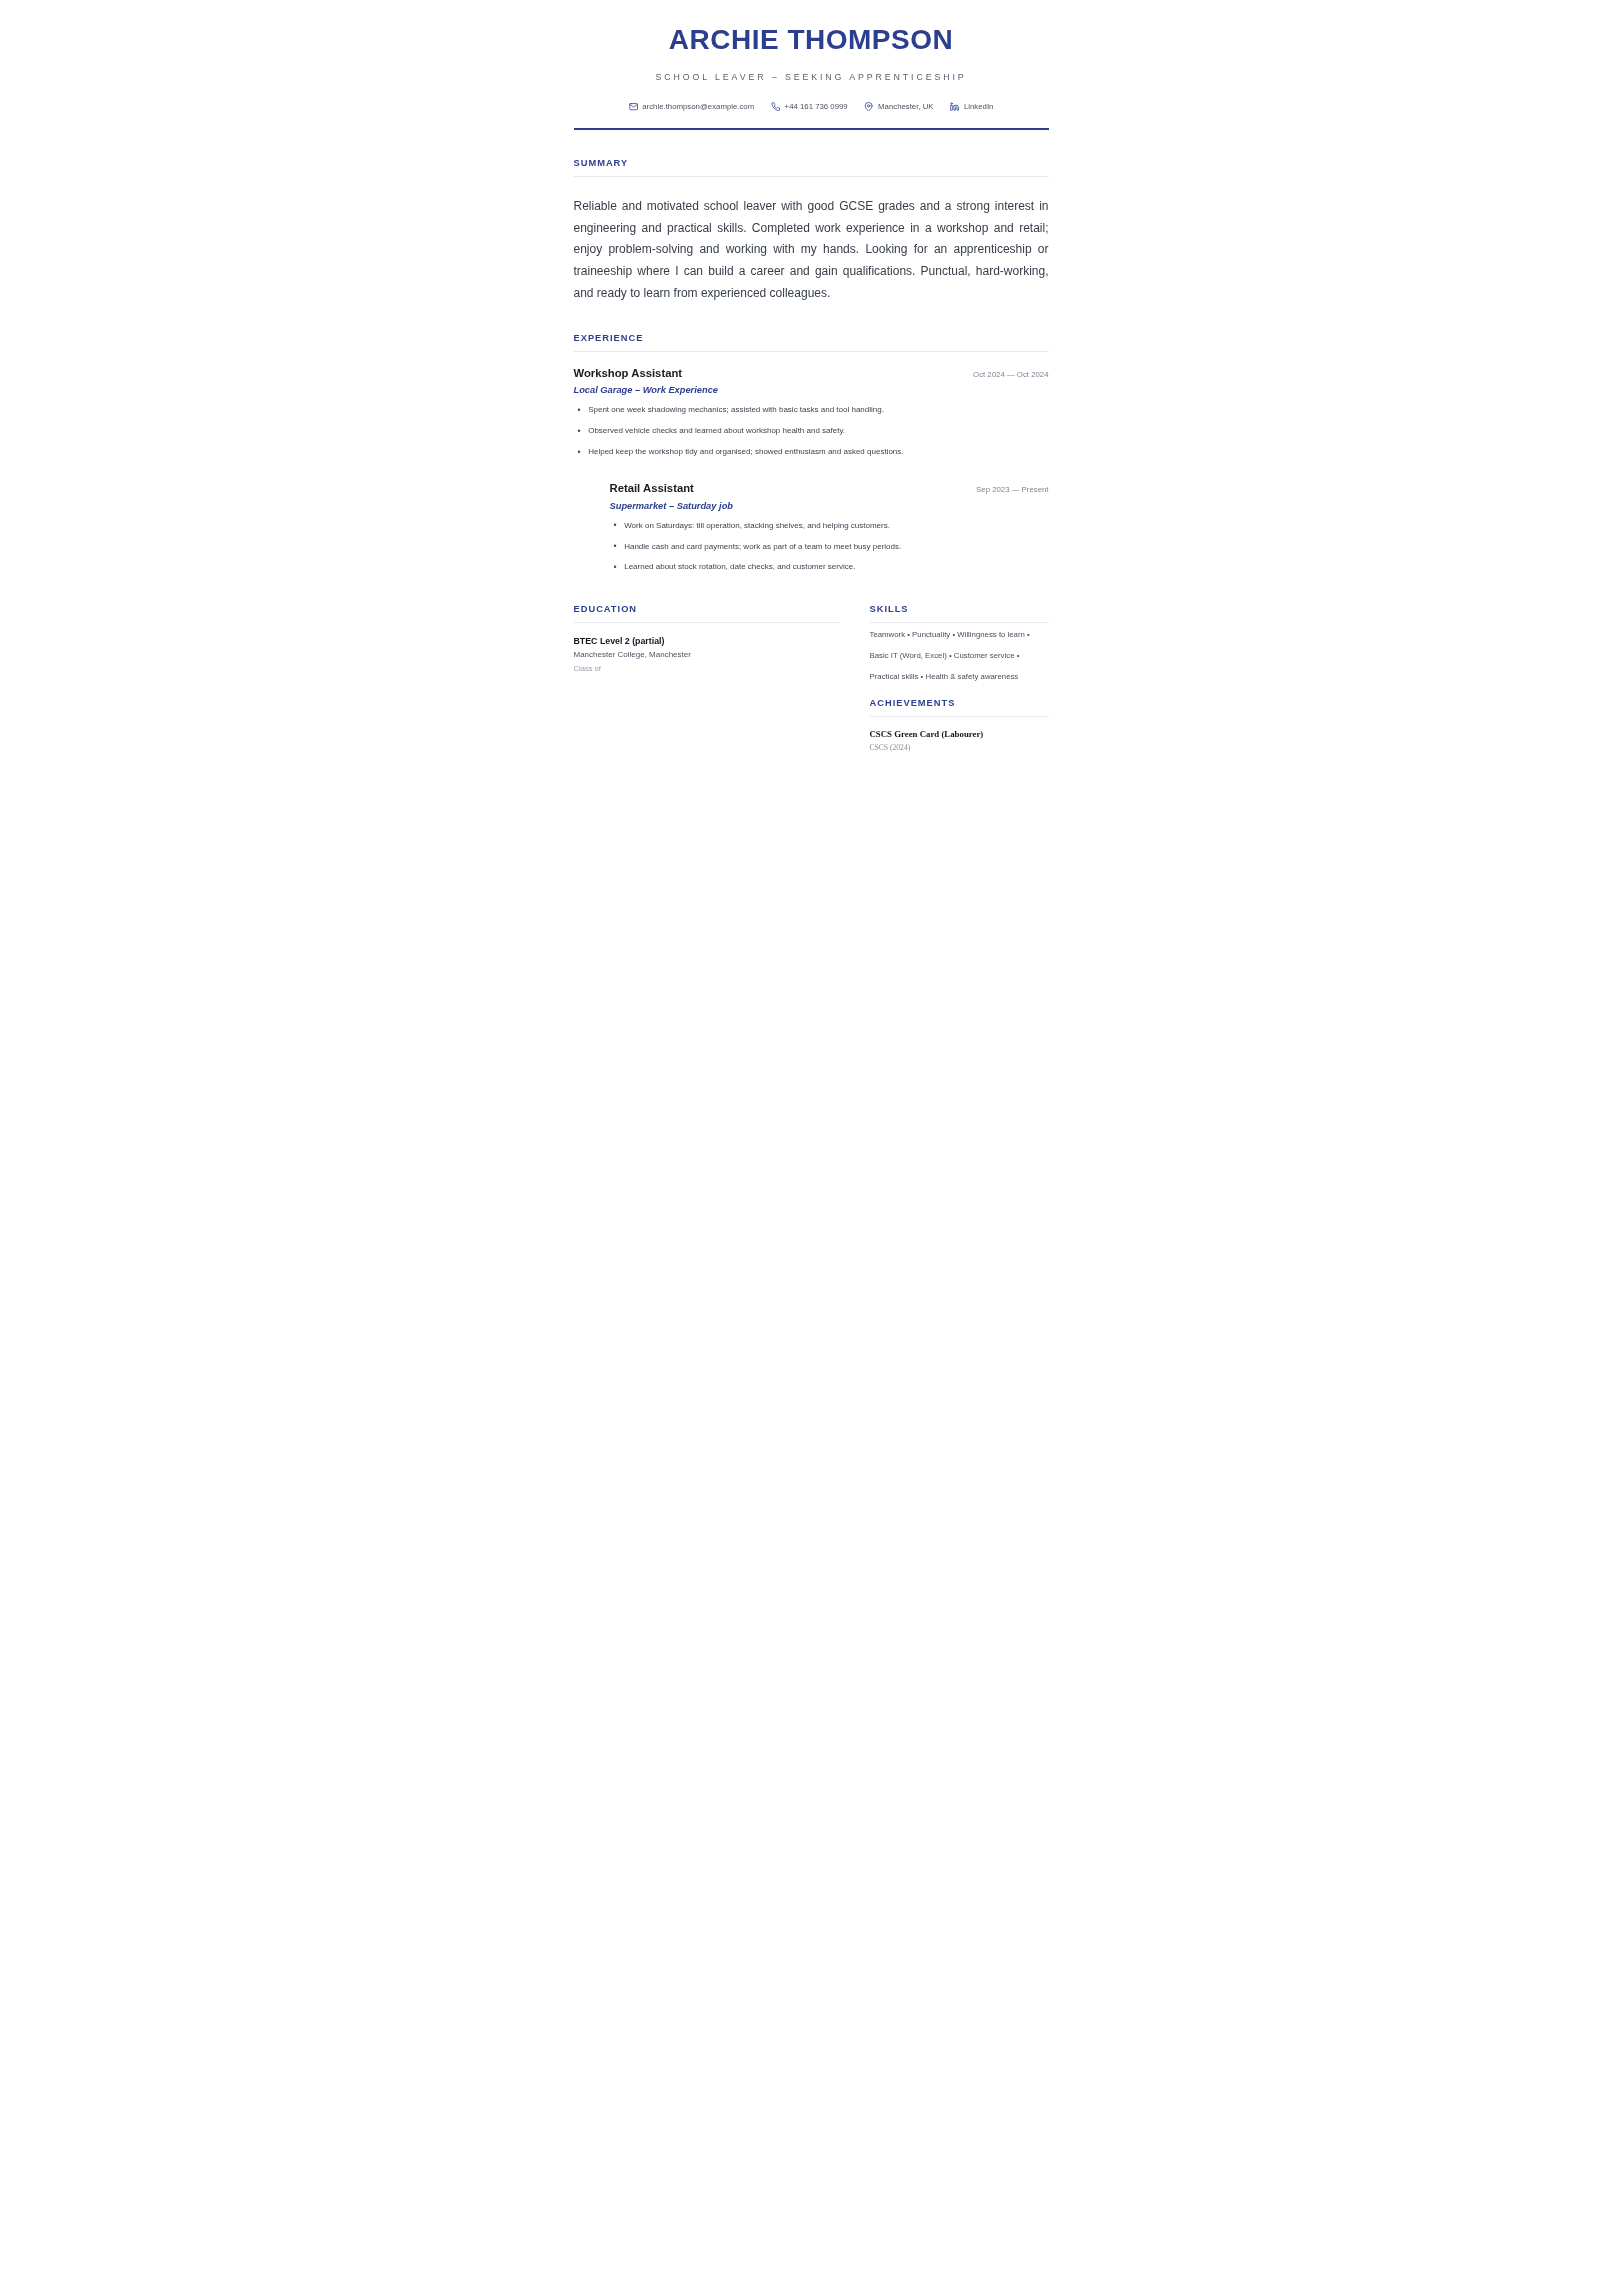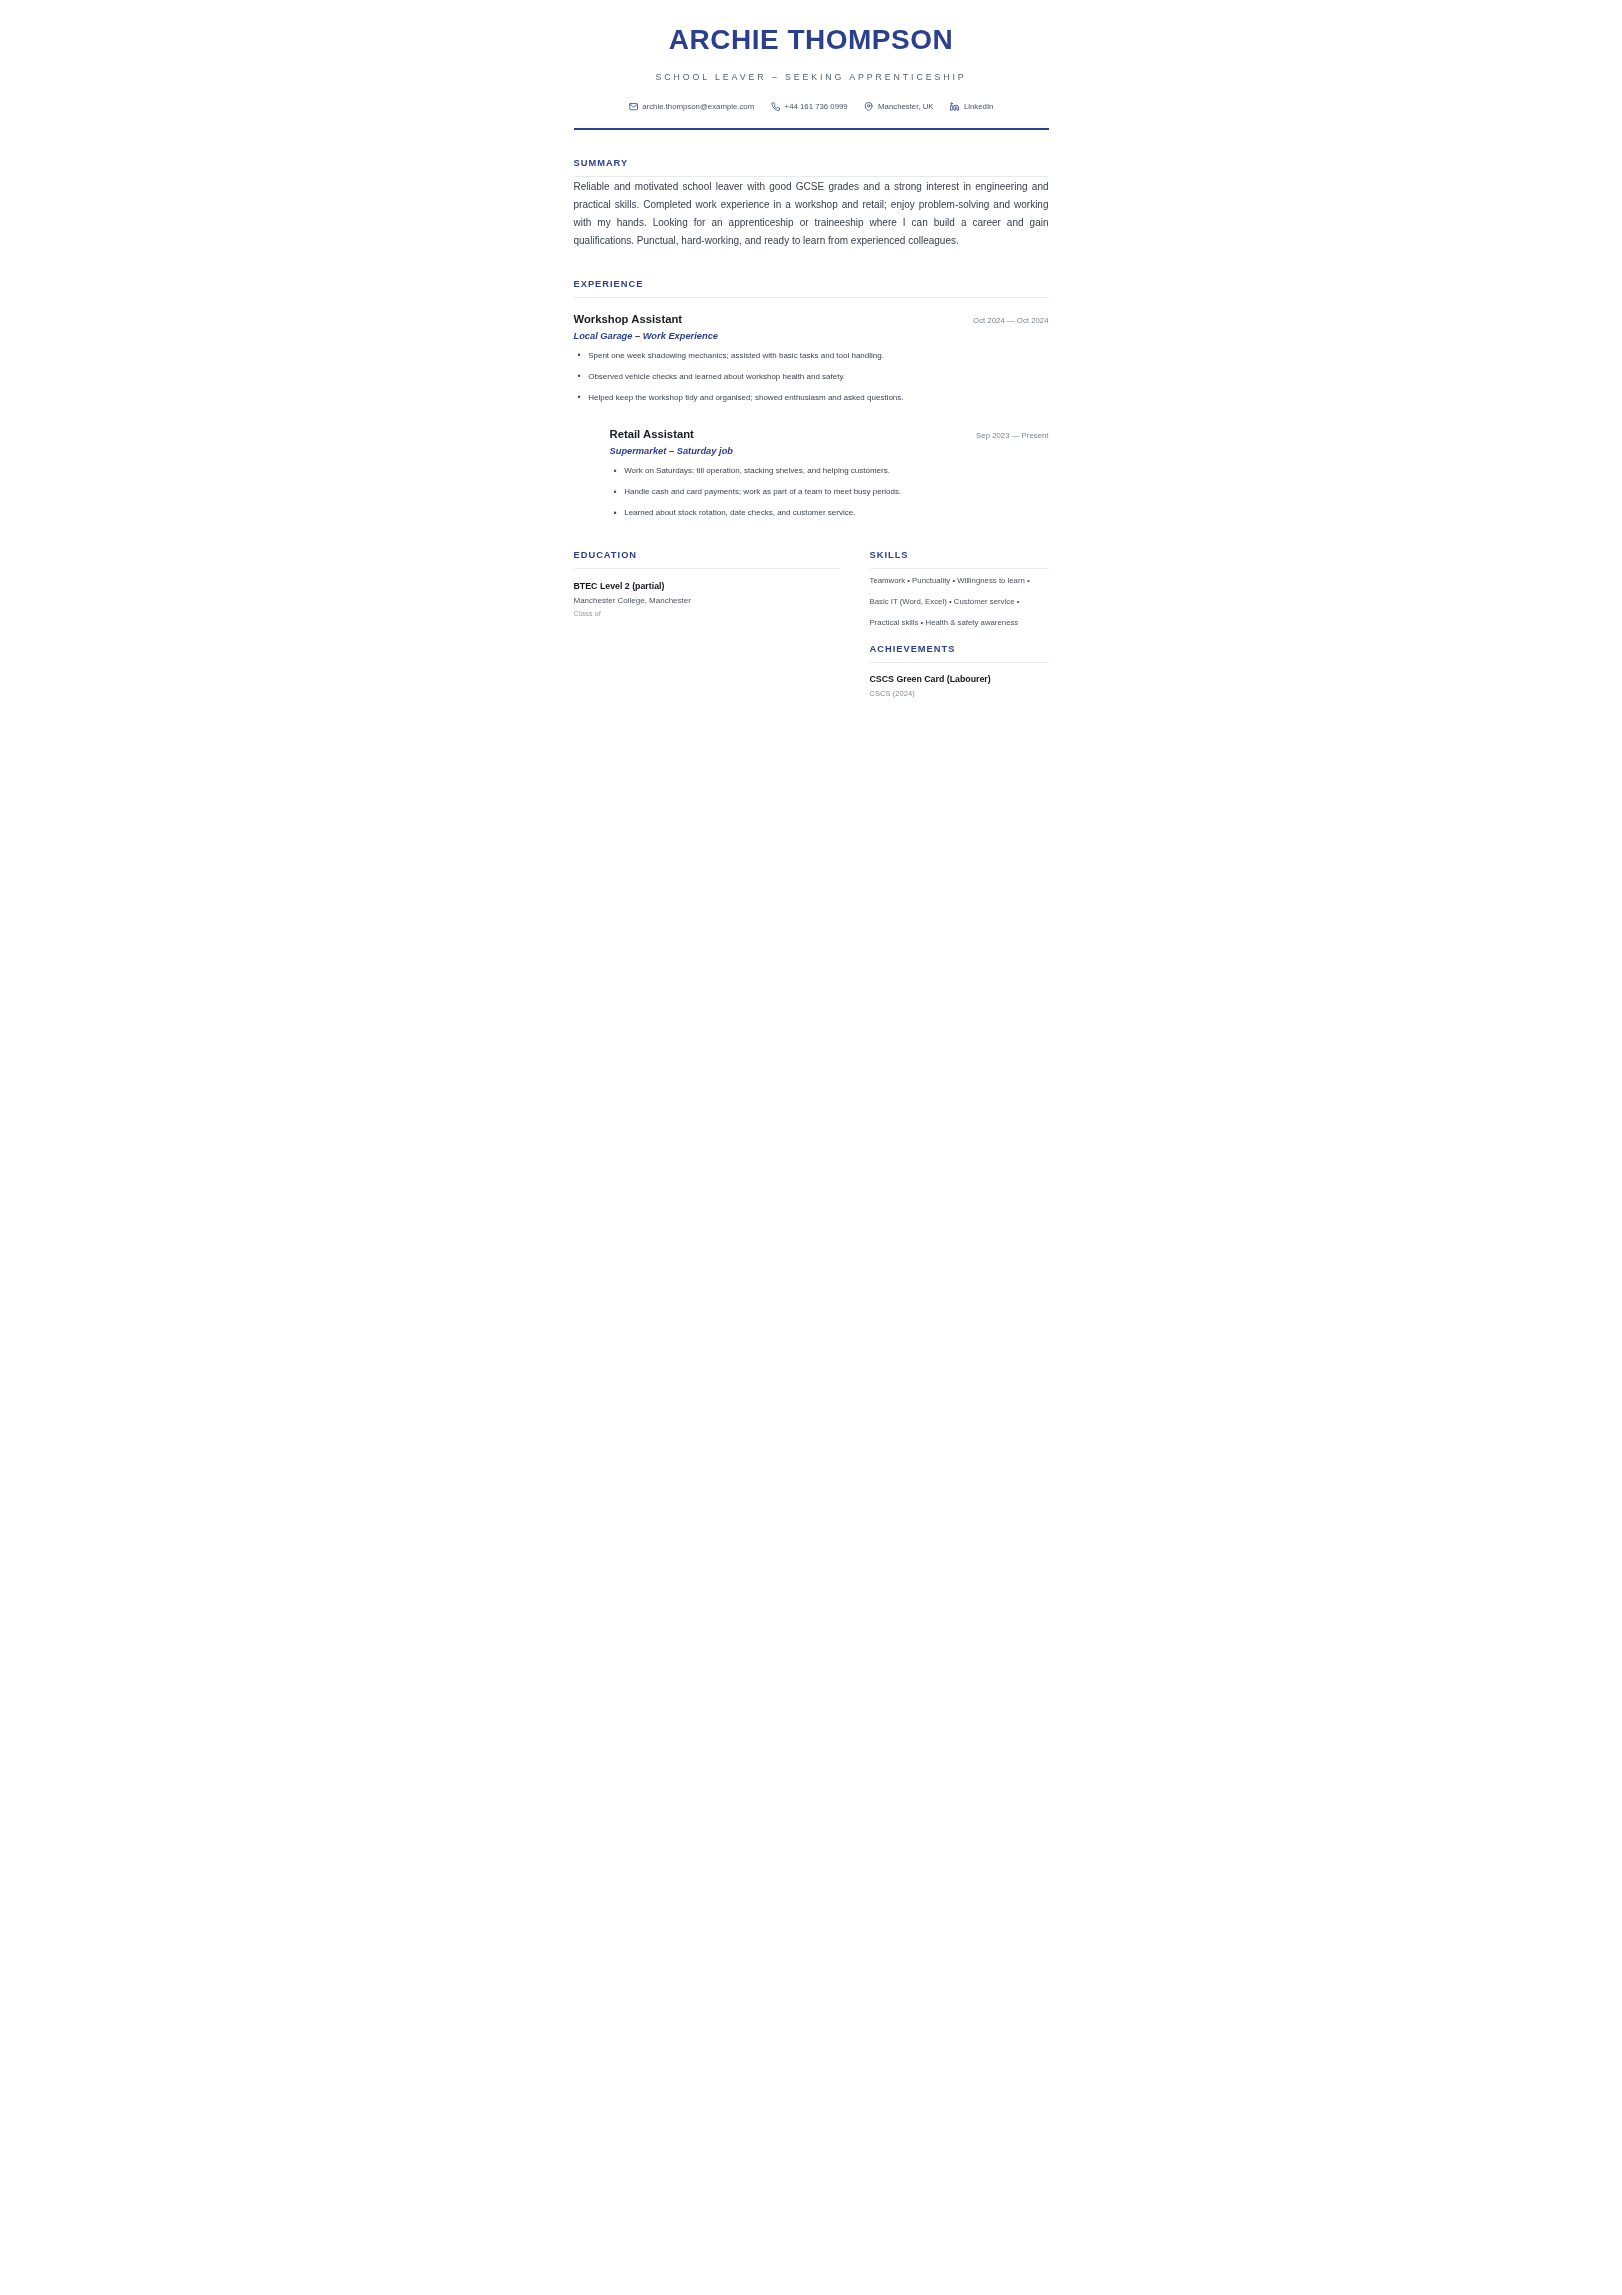--- a/index.html
+++ b/index.html
@@ -29,21 +29,21 @@
 
   
   .section-heading {
     color:#2b3f8e; font-size:9.3px; font-weight:700; letter-spacing:1px;
     line-height:1.2;
   }
   .hdiv { margin-top:6.9px; height:1px; background:#e7e9ed; border:none; }
 
   .summary-section { margin-top:28px; }
   .summary-text {
-    margin-top:1px; font-size:10px; line-height:1.82; color:#363d49;
+    margin-top:19px; font-size:12px; line-height:1.82; color:#363d49;
     text-align:justify;
   }
 
   .experience-section { margin-top:28.4px; }
   .entry { margin-top:14.7px; }
   .entry + .entry { margin-top:24.5px;margin-left:36px; }
   .entry-head { display:flex; justify-content:space-between; align-items:baseline; }
   .entry-title { font-size:11.3px; font-weight:700; color:#191c22; line-height:1.2; }
   .entry-dates { font-size:7.8px; color:#7d8492; white-space:nowrap; }
   .entry-company {
@@ -69,21 +69,21 @@
   .edu-entry { margin-top:12.7px; }
   .edu-degree { font-size:8.8px; font-weight:700; color:#14171c; line-height:1.3; }
   .edu-school { margin-top:2px; font-size:8px; color:#4d5462; line-height:1.5; }
   .edu-class { margin-top:1.5px; font-size:7.6px; color:#989ea8; line-height:1.5; }
   .edu-note {
     margin-top:2.9px; font-size:7.8px; font-weight:600; color:#2b3f8e;
     line-height:1.45;
   }
   .skills-text { margin-top:1px; font-size:7.8px; color:#49505e; line-height:2.7; }
   .achievements-section { margin-top:10.8px; }
-  .ach-entry { margin-top:11.8px; }
+  .ach-entry { margin-top:11.8px;font-family:Liberation Serif, serif; }
   .ach-title { font-size:8.8px; font-weight:700; color:#14171c; line-height:1.3; }
   .ach-sub { margin-top:2px; font-size:7.6px; color:#868d98; line-height:1.5; }
 </style>
 </head>
 <body>
 
 <div class="page">
 
   <header>
     <h1 class="name">ARCHIE THOMPSON</h1>

